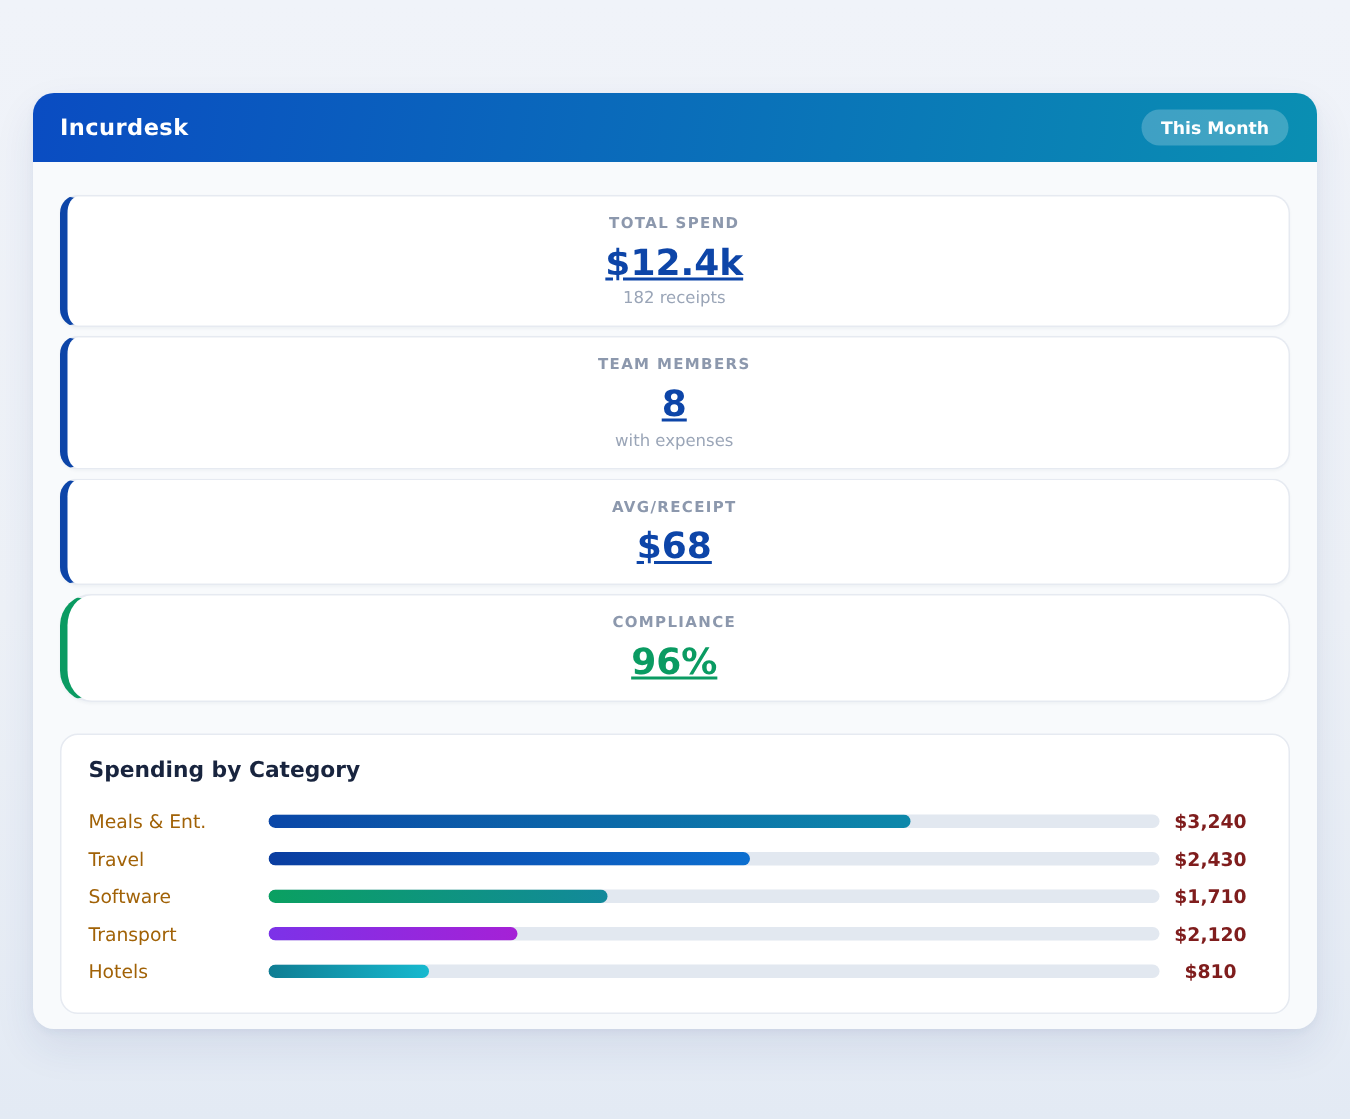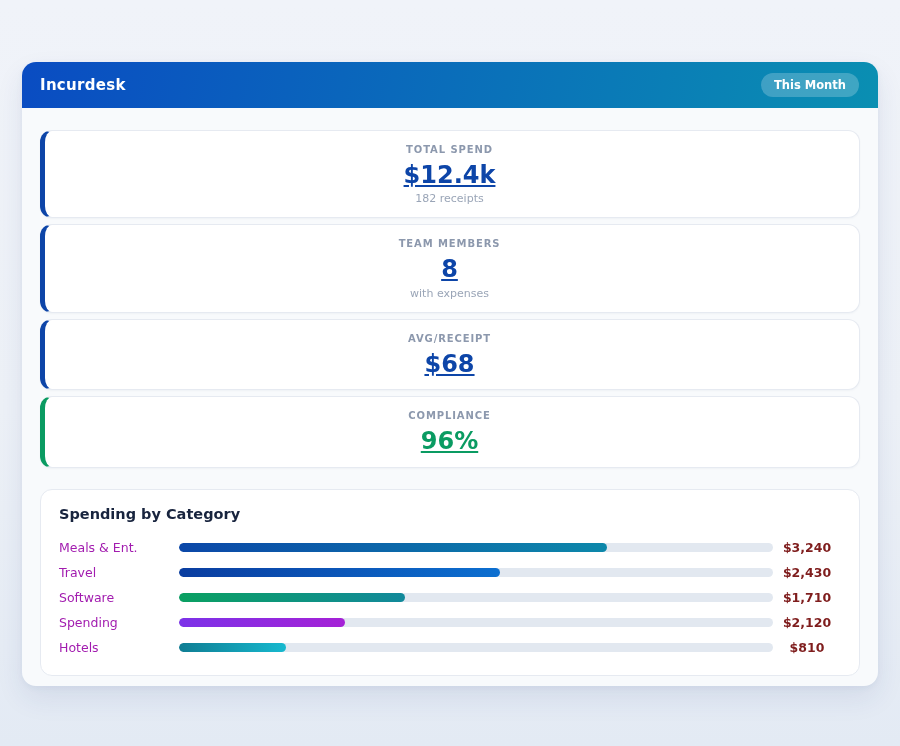--- a/index.html
+++ b/index.html
@@ -90,21 +90,21 @@
     margin-bottom: 13px;
   }
   .cat-row {
     display: grid;
     grid-template-columns: 120px 1fr 68px;
     align-items: center;
     height: 25px;
   }
   .cat-label {
     font-size: 12.5px;
-    color: #a21caf;
+    color: #a16207;
   }
   .bar-track {
     height: 9px;
     border-radius: 5px;
     background: #e2e8f0;
     overflow: hidden;
   }
   .bar-fill {
     height: 100%;
     border-radius: 5px;
@@ -144,21 +144,21 @@
       </div>
     </div>
 
     <div class="stat-card" style="border-left-color: rgb(13, 69, 168);">
       <div class="inner">
         <div class="stat-label">AVG/RECEIPT</div>
         <div class="stat-value" style="color: rgb(13, 69, 168);">$68</div>
       </div>
     </div>
 
-    <div class="stat-card" style="border-left-color: rgb(10, 155, 98);">
+    <div class="stat-card" style="border-left-color: rgb(10, 155, 98); border-radius: 21px;">
       <div class="inner">
         <div class="stat-label">COMPLIANCE</div>
         <div class="stat-value" style="color: rgb(10, 155, 98);">96%</div>
       </div>
     </div>
 
     <div class="spend-card">
       <div class="spend-title">Spending by Category</div>
 
       <div class="cat-row">
@@ -179,21 +179,21 @@
 
       <div class="cat-row">
         <div class="cat-label">Software</div>
         <div class="bar-track" style="background: rgb(226, 232, 240);">
             <div class="bar-fill" style="width: 38%; background: linear-gradient(90deg, rgb(10, 160, 97), rgb(18, 137, 155));"></div>
           </div>
         <div class="cat-value">$1,710</div>
       </div>
 
       <div class="cat-row">
-        <div class="cat-label">Spending</div>
+        <div class="cat-label">Transport</div>
         <div class="bar-track" style="background: rgb(226, 232, 240);">
             <div class="bar-fill" style="width: 28%; background: linear-gradient(90deg, rgb(124, 50, 232), rgb(165, 33, 214));"></div>
           </div>
         <div class="cat-value">$2,120</div>
       </div>
 
       <div class="cat-row">
         <div class="cat-label">Hotels</div>
         <div class="bar-track" style="background: rgb(226, 232, 240);">
             <div class="bar-fill" style="width: 18%; background: linear-gradient(90deg, rgb(15, 125, 147), rgb(23, 185, 207));"></div>

